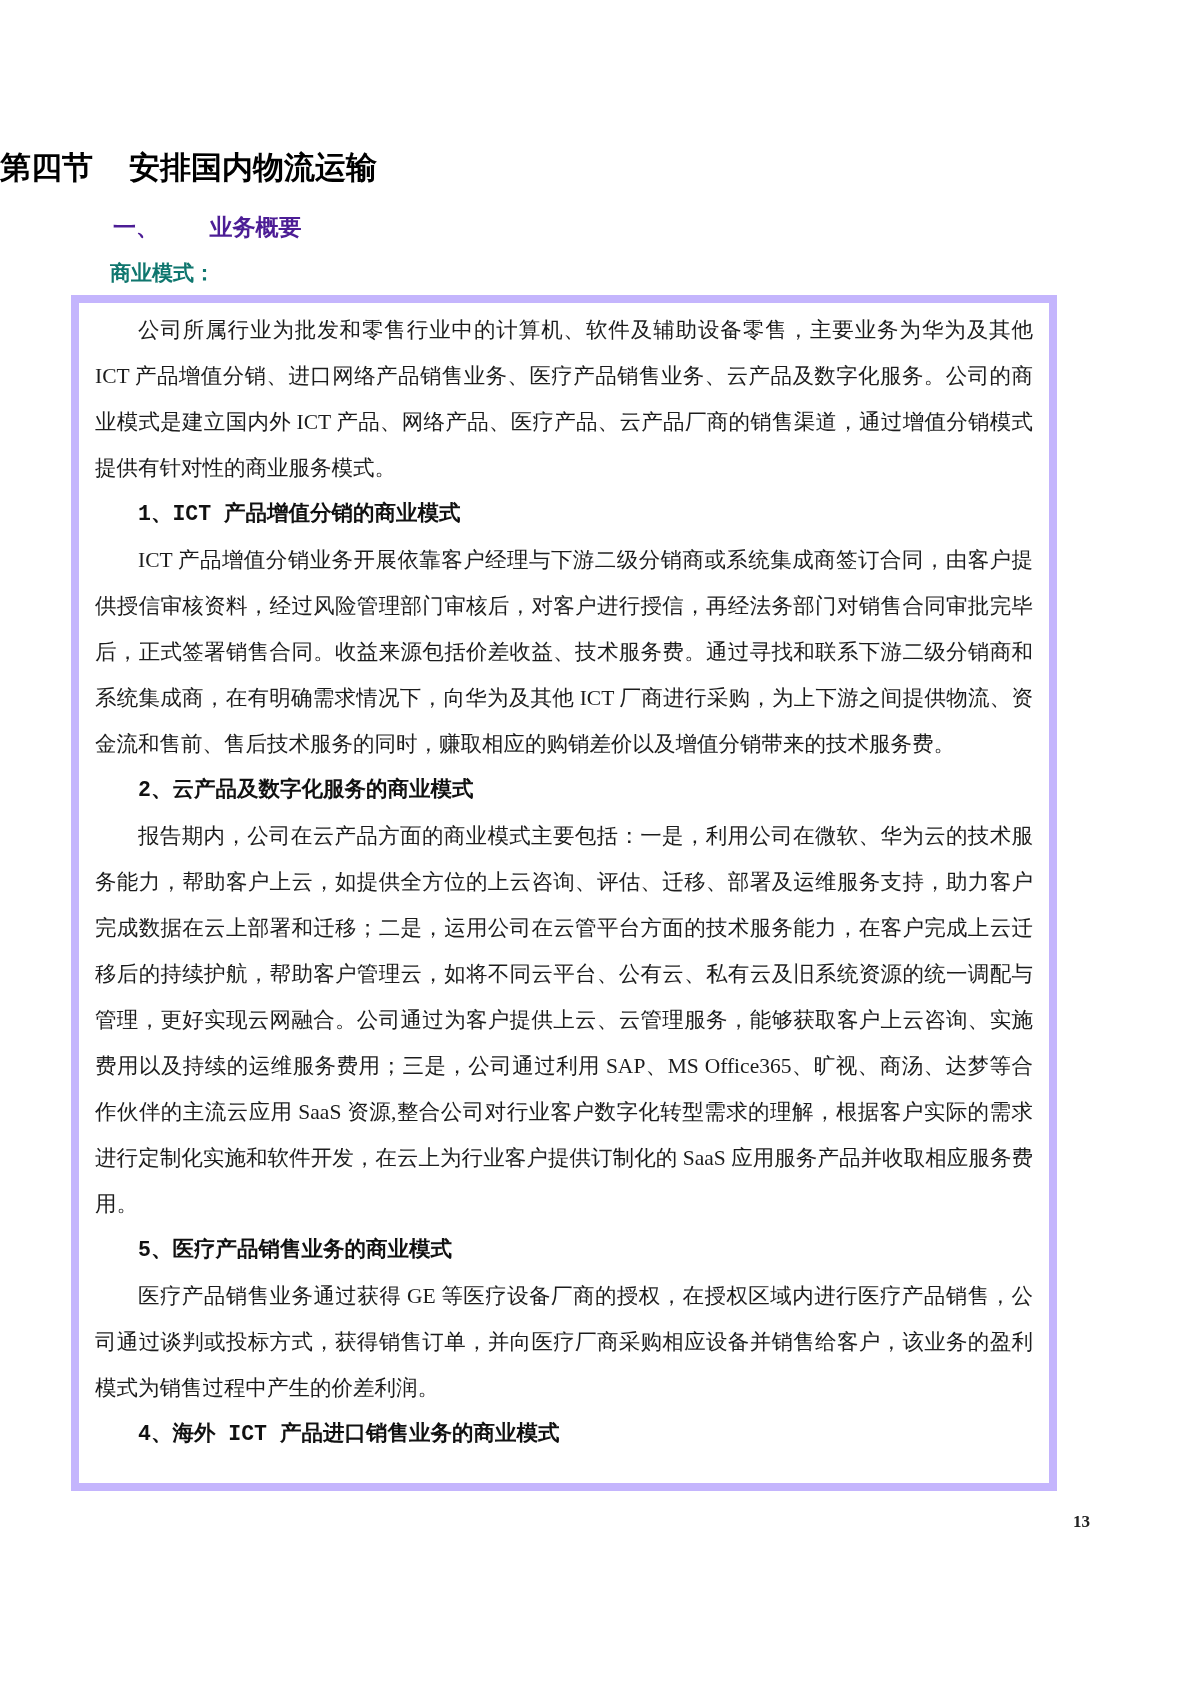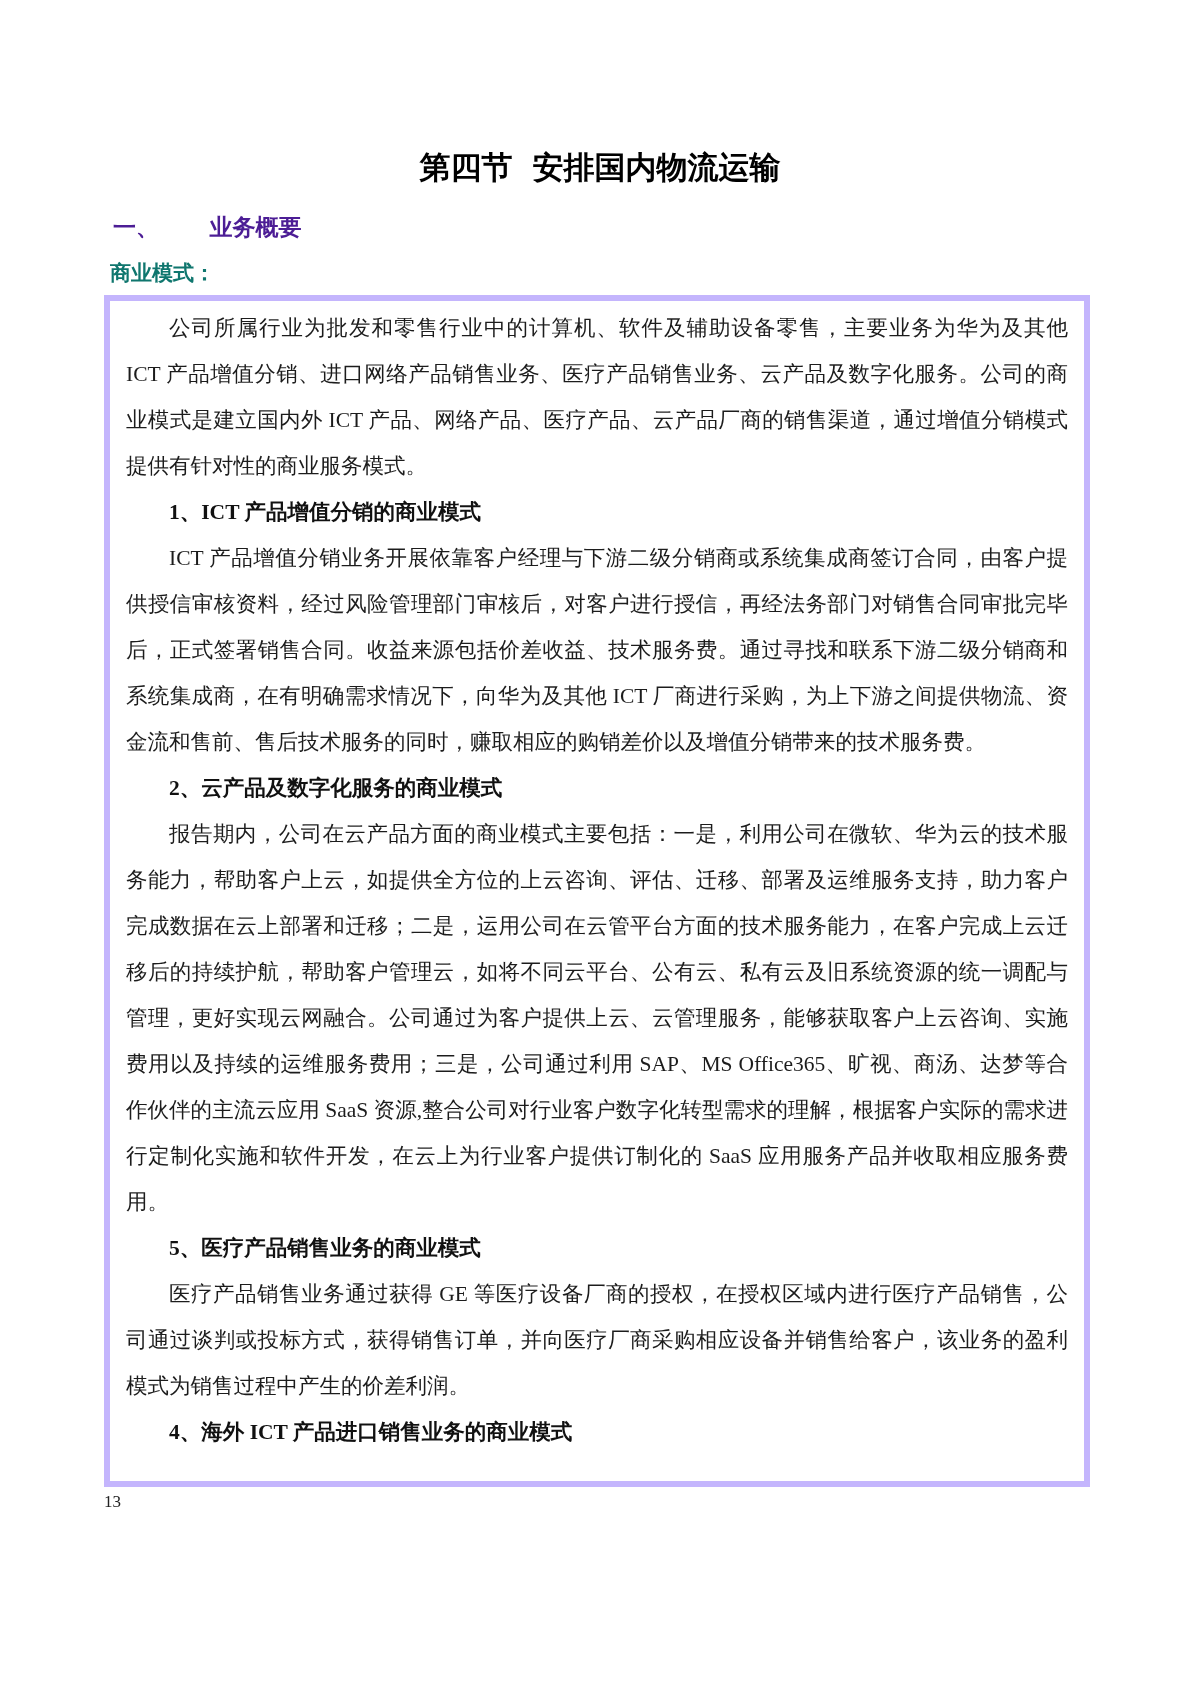--- a/index.html
+++ b/index.html
@@ -12,22 +12,22 @@
     width: 1200px;
     height: 1697px;
     background: #ffffff;
     font-family: "Liberation Serif", "DejaVu Serif", serif;
     color: #1c1c1c;
     overflow: hidden;
   }
   .doc-title {
     padding-top: 148px;
     display: flex;
-    justify-content: center;
-    gap: 20px;
+    justify-content: flex-start;
+    gap: 36px;
     font-family: "Liberation Sans", "DejaVu Sans", sans-serif;
     font-weight: bold;
     font-size: 31px;
     color: #000000;
     line-height: 1.3;
   }
   .overview-heading {
     margin: 24px 0 16px 113px;
     font-family: "Liberation Sans", "DejaVu Sans", sans-serif;
     font-weight: bold;
@@ -39,49 +39,50 @@
     margin-right: 44px;
   }
   .subheading {
     margin: 15px 0 8px 110px;
     font-family: "Liberation Sans", "DejaVu Sans", sans-serif;
     font-weight: bold;
     font-size: 21px;
     color: #0f766e;
   }
   .content-box {
-    margin-left: 104px;
+    margin-left: 71px;
     width: 986px;
     box-sizing: border-box;
-    border: 6px solid #c4b5fd;
+    border: 8px solid #c4b5fd;
     background: #ffffff;
     padding: 4px 16px 26px 16px;
     font-size: 21.5px;
     line-height: 46px;
     text-align: justify;
   }
   .para {
     margin: 0;
     text-indent: 43px;
   }
   .box-heading {
     margin: 0;
     text-indent: 43px;
-    font-family: Liberation Serif, serif;
+    font-family: Liberation Mono, monospace;
     font-weight: bold;
     font-size: 21.5px;
     color: #111111;
   }
   .page-num {
-    margin-top: 5px;
+    margin-top: 21px;
     width: 986px;
     margin-left: 104px;
-    text-align: left;
+    text-align: right;
     font-size: 17px;
     color: #222222;
+    font-weight: bold;
   }
 </style>
 </head>
 <body>
 
 <div class="page">
 
   <div class="doc-title">
     <span>第四节</span>
     <span>安排国内物流运输</span>

